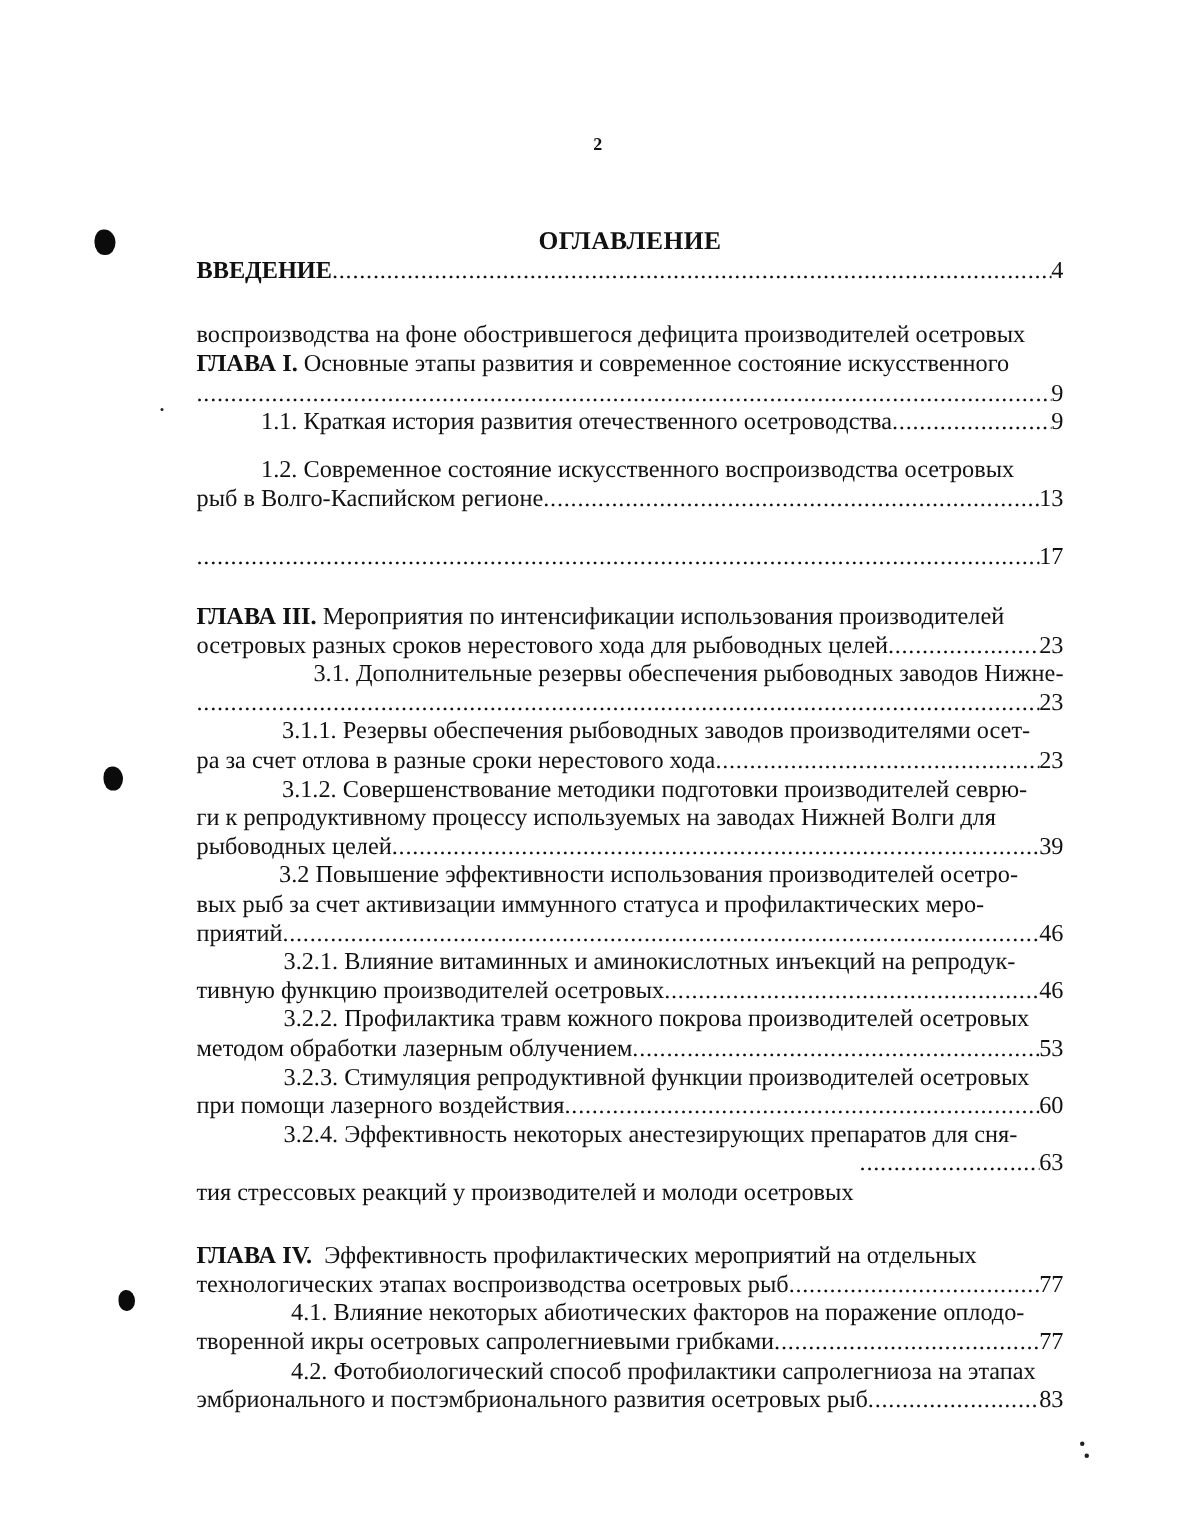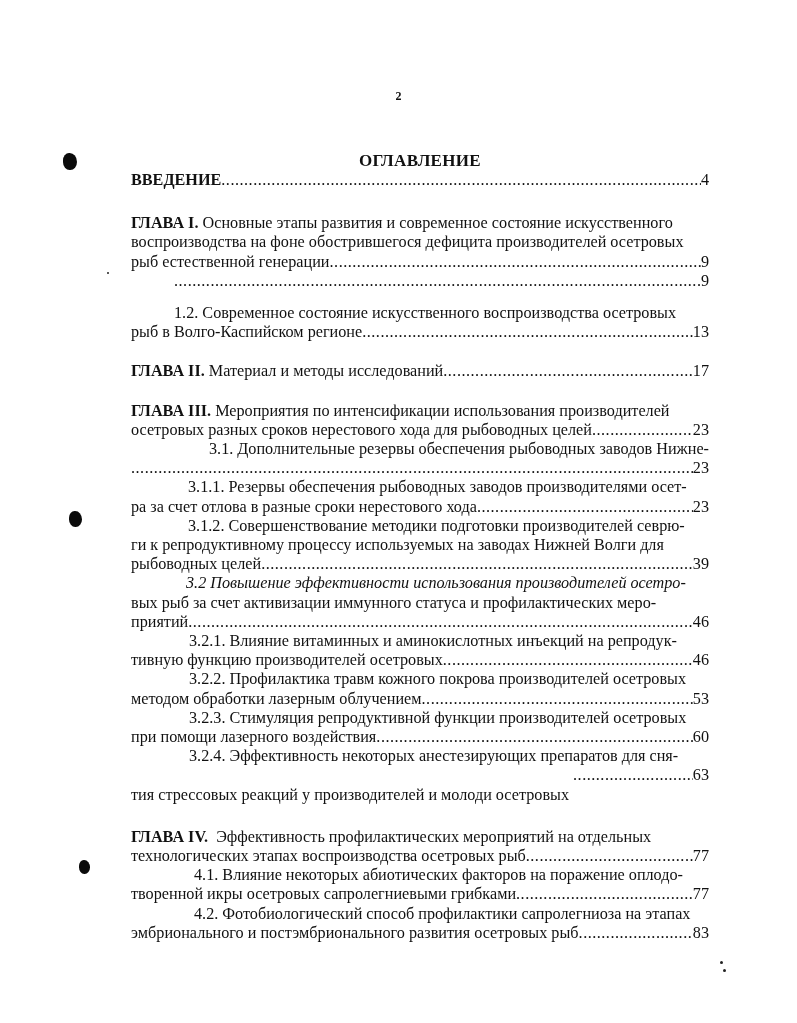--- a/index.html
+++ b/index.html
@@ -38,48 +38,47 @@
 
   <div class="entry">
     <span class="last-line">
         <span class="txt bold">ВВЕДЕНИЕ</span>
         <span class="dots">....................................................................................................................................................................................</span>
         <span class="pg">4</span>
       </span>
   </div>
 
   <div class="entry gap-l" style="margin-top:24px;">
+    <span class="line">воспроизводства на фоне обострившегося дефицита производителей осетровых</span>
     <span class="line"><span class="bold">ГЛАВА I.</span><span> Основные этапы развития и современное состояние искусственного</span></span>
-    <span class="line">воспроизводства на фоне обострившегося дефицита производителей осетровых</span>
     <span class="last-line">
-        <span class="txt">рыб естественной генерации</span>
         <span class="dots">....................................................................................................................................................................................</span>
         <span class="pg">9</span>
       </span>
   </div>
 
   <div class="entry" style="padding-left:43px;">
     <span class="last-line">
+        <span class="txt">1.1. Краткая история развития отечественного осетроводства</span>
         <span class="dots">....................................................................................................................................................................................</span>
         <span class="pg">9</span>
       </span>
   </div>
 
   <div class="entry gap-m">
     <span class="line ind1">1.2. Современное состояние искусственного воспроизводства осетровых</span>
     <span class="last-line">
         <span class="txt">рыб в Волго-Каспийском регионе</span>
         <span class="dots">....................................................................................................................................................................................</span>
         <span class="pg">13</span>
       </span>
   </div>
 
   <div class="entry gap-l" style="margin-top:20px;">
     <span class="last-line">
-        <span class="txt"><span class="bold">ГЛАВА II.</span><span> Материал и методы исследований</span></span>
         <span class="dots">....................................................................................................................................................................................</span>
         <span class="pg">17</span>
       </span>
   </div>
 
   <div class="entry gap-l" style="margin-top:20px;">
     <span class="line"><span class="bold">ГЛАВА III.</span><span> Мероприятия по интенсификации использования производителей</span></span>
     <span class="last-line">
         <span class="txt">осетровых разных сроков нерестового хода для рыбоводных целей</span>
         <span class="dots">....................................................................................................................................................................................</span>
@@ -108,21 +107,21 @@
     <span class="line" style="text-indent:57px;">3.1.2. Совершенствование методики подготовки производителей севрю-</span>
     <span class="line">ги к репродуктивному процессу используемых на заводах Нижней Волги для</span>
     <span class="last-line">
         <span class="txt">рыбоводных целей</span>
         <span class="dots">....................................................................................................................................................................................</span>
         <span class="pg">39</span>
       </span>
   </div>
 
   <div class="entry">
-    <span class="line" style="text-indent:55px;font-style:italic;">3.2 Повышение эффективности использования производителей осетро-</span>
+    <span class="line" style="text-indent:55px;">3.2 Повышение эффективности использования производителей осетро-</span>
     <span class="line">вых рыб за счет активизации иммунного статуса и профилактических меро-</span>
     <span class="last-line">
         <span class="txt">приятий</span>
         <span class="dots">....................................................................................................................................................................................</span>
         <span class="pg">46</span>
       </span>
   </div>
 
   <div class="entry">
     <span class="line" style="text-indent:58px;">3.2.1. Влияние витаминных и аминокислотных инъекций на репродук-</span>

